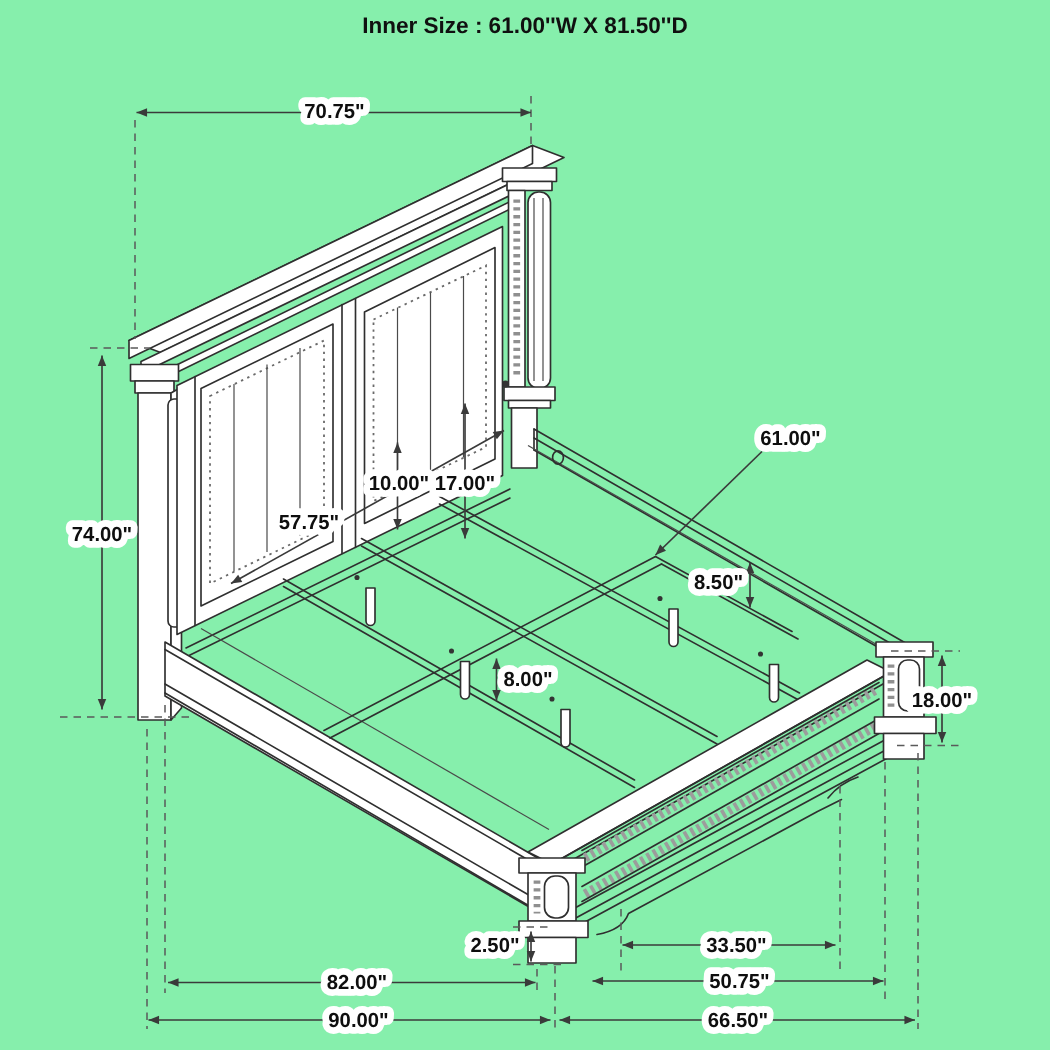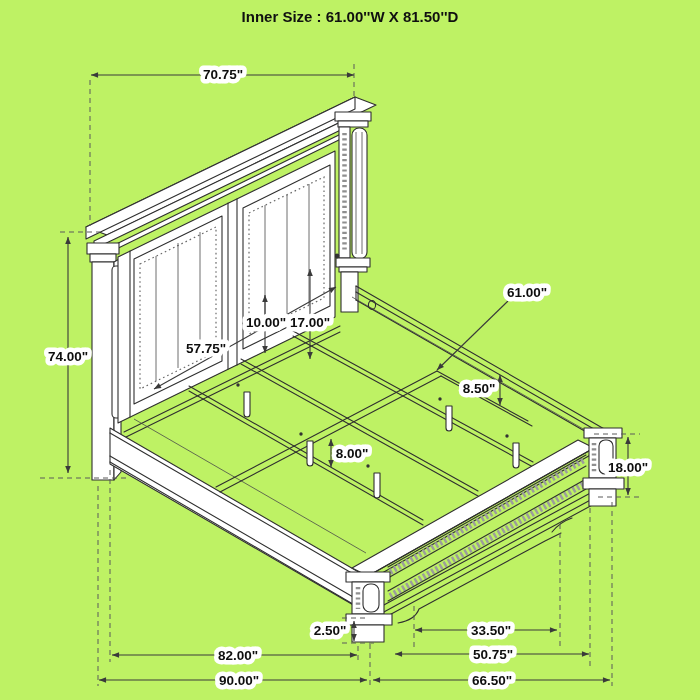--- a/index.html
+++ b/index.html
@@ -1,16 +1,16 @@
 <!DOCTYPE html>
 <html><head>
 <meta charset="utf-8">
 <style>
   html,body { margin:0; padding:0; background:#ffffff; }
-  .stage { position:relative; width:700px; height:700px; background:#bef264; overflow:hidden; }
+  .stage { position:relative; width:700px; height:700px; background:#86efac; overflow:hidden; }
   svg { display:block; }
   .ln   { stroke:#2f2f2f; stroke-width:1.1; fill:none; stroke-linejoin:round; stroke-linecap:round; }
   .fw   { fill:#ffffff; stroke:#2f2f2f; stroke-width:1.1; stroke-linejoin:round; }
   .thin { stroke:#4a4a4a; stroke-width:.8; fill:none; }
   .dash { stroke:#5a5a5a; stroke-width:1; fill:none; stroke-dasharray:5 4; }
   .nail { stroke:#6a6a6a; stroke-width:1.2; fill:none; stroke-dasharray:1.6 3; }
   .bead { stroke:#8f8f8f; stroke-width:4.5; fill:none; stroke-dasharray:2.2 3; }
   .rope { stroke:#9c9c9c; stroke-width:6;  fill:none; stroke-dasharray:2.4 2.4; }
   .dim  { stroke:#3a3a3a; stroke-width:1.1; fill:none; }
   .dot  { fill:#333; }

